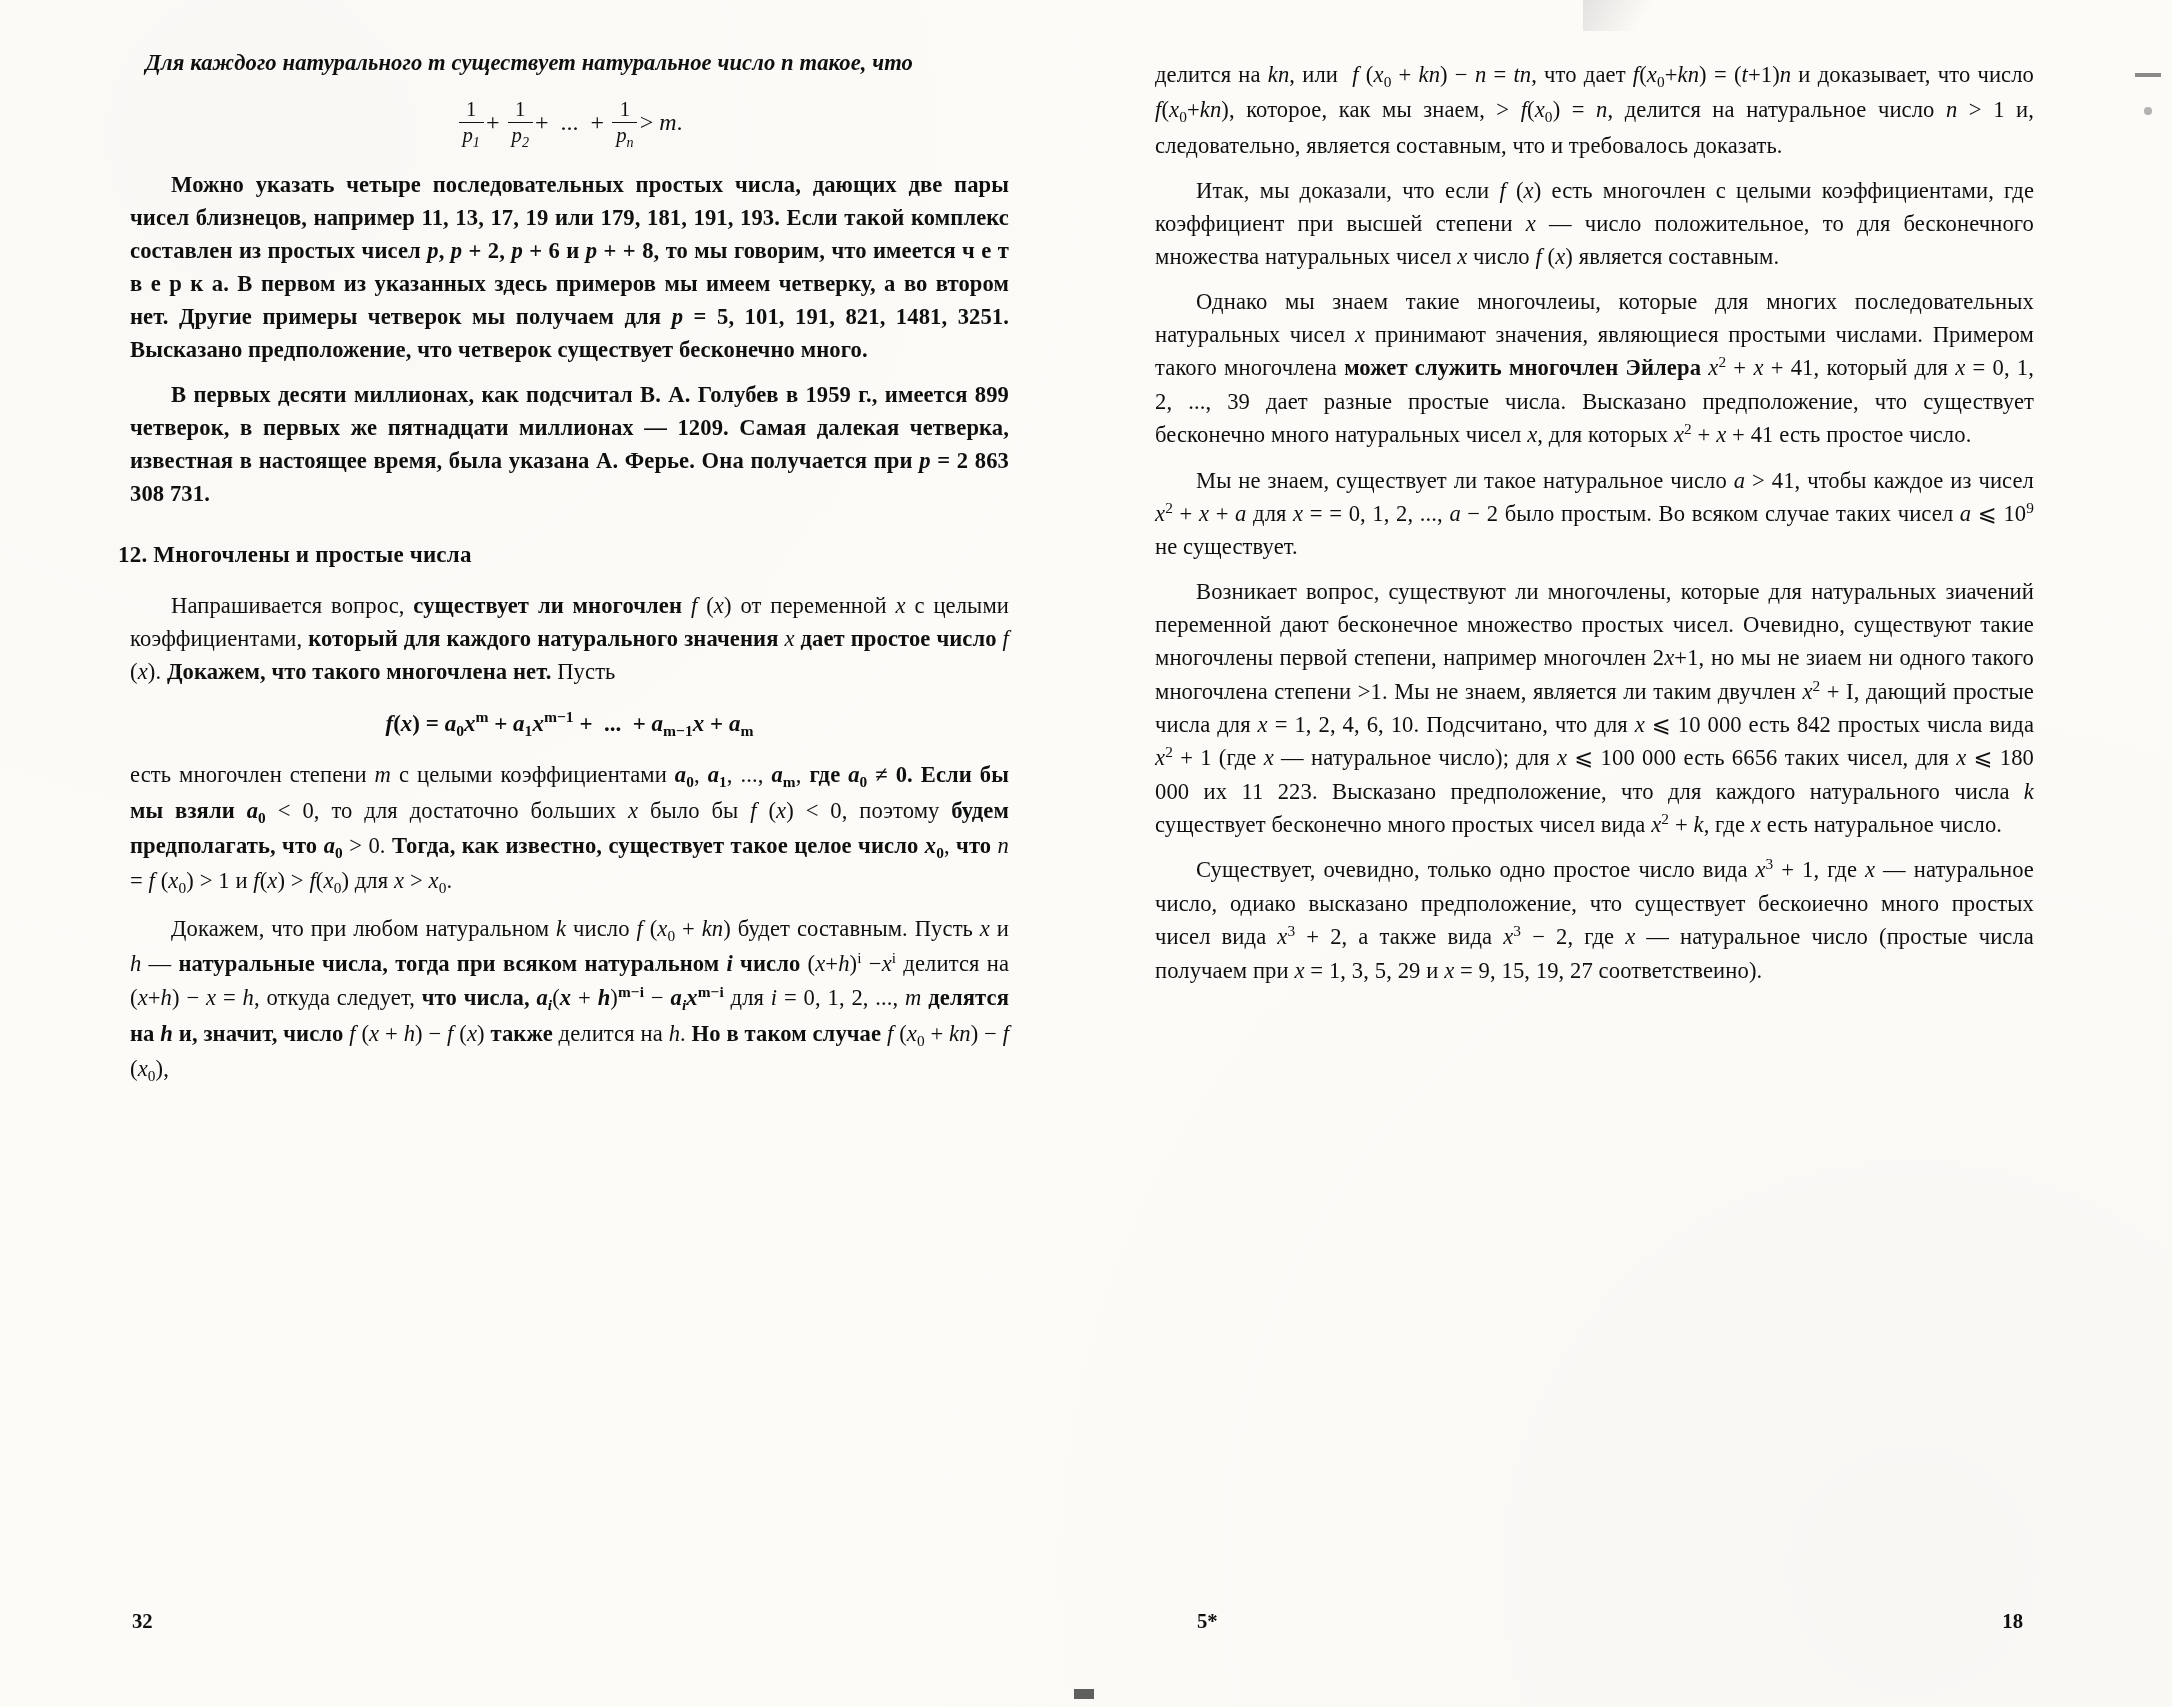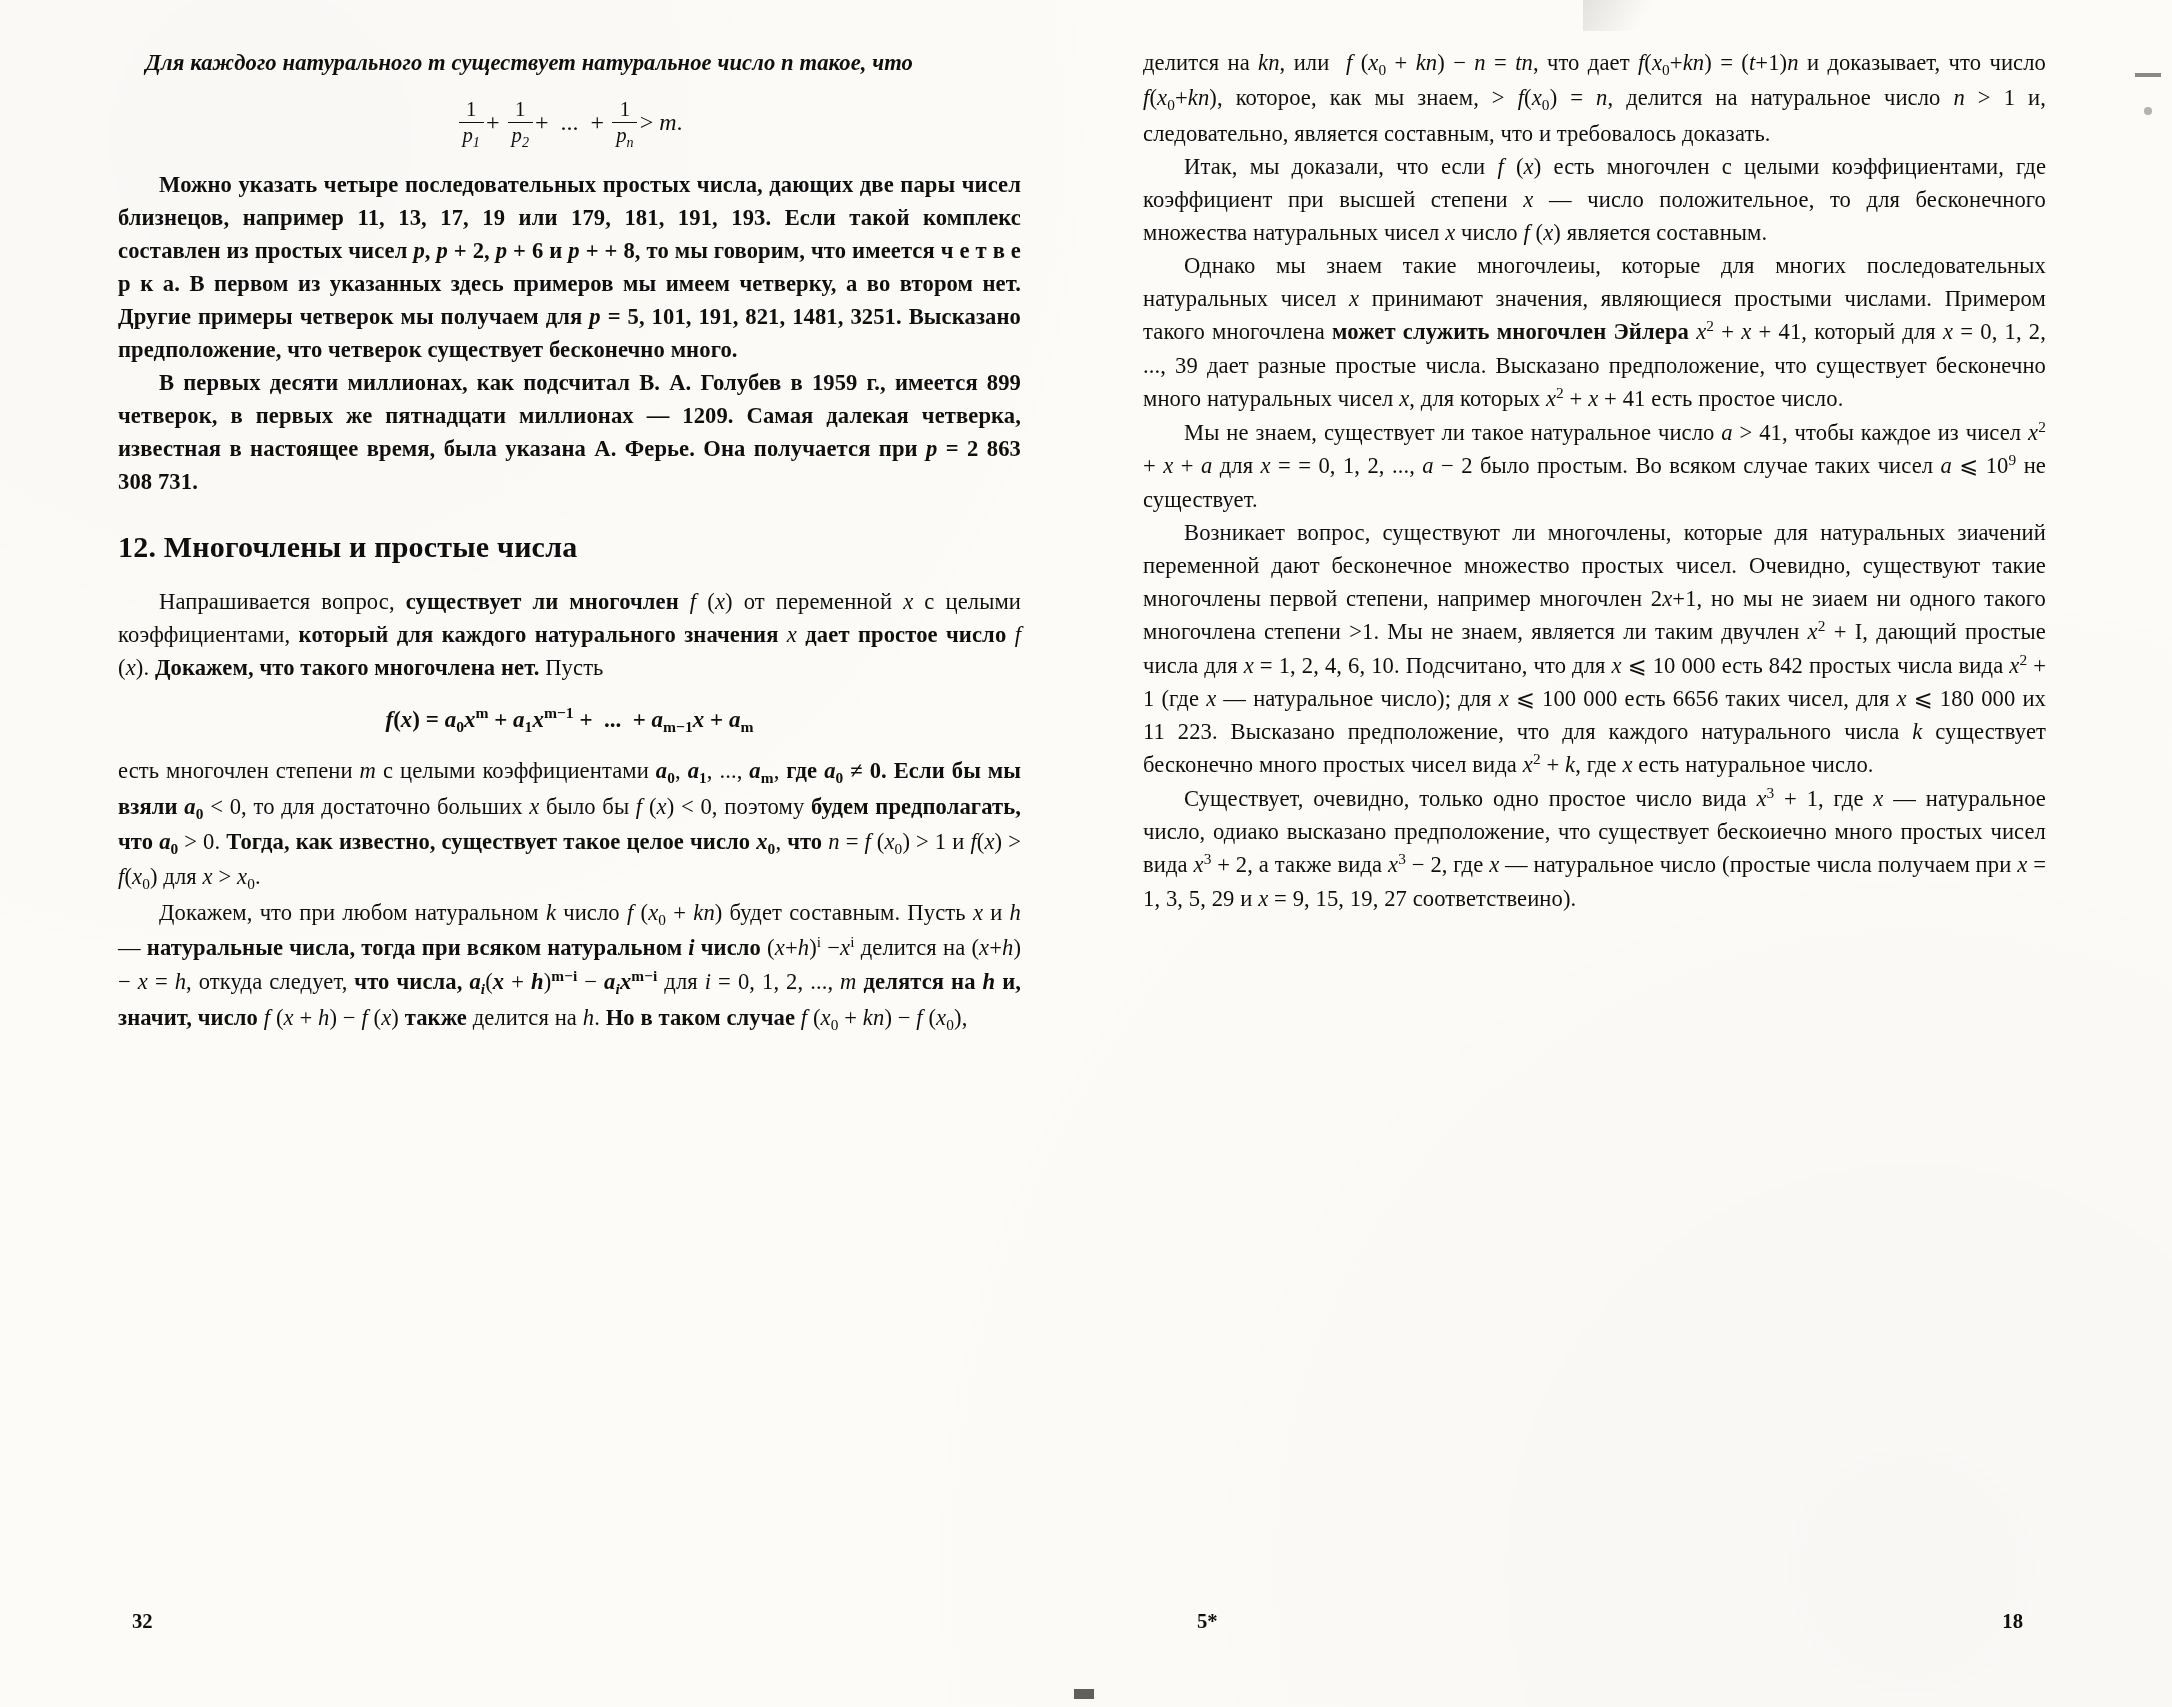--- a/index.html
+++ b/index.html
@@ -34,21 +34,21 @@
     top: 46px;
     left: 118px;
     width: 1928px;
     display: flex;
     gap: 122px;
   }
   .col {
     width: 903px;
   }
   p, .line {
-    margin: 0;
+    margin: 12px;
     font-size: 22.6px;
     line-height: 1.465;
     text-align: justify;
     text-justify: inter-word;
     letter-spacing: 0.1px;
   }
   .indent {
     text-indent: 41px;
   }
   .noindent {
@@ -89,21 +89,21 @@
   .frac .den {
     display: block;
     padding: 1.5px 3.8px 0 3.8px;
   }
   .it { font-style: italic; }
   .bold { font-weight: bold; }
   .sub { font-size: 0.68em; vertical-align: -0.32em; }
   .sup { font-size: 0.68em; vertical-align: 0.55em; }
 
   .heading {
-    font-size: 30px;
+    font-size: 23px;
     font-weight: bold;
     margin: 31px 0 21.4px 0;
     text-align: left;
     letter-spacing: 0.2px;
   }
 
   
   .inked {
     font-weight: bold;
     letter-spacing: 0.1px;

